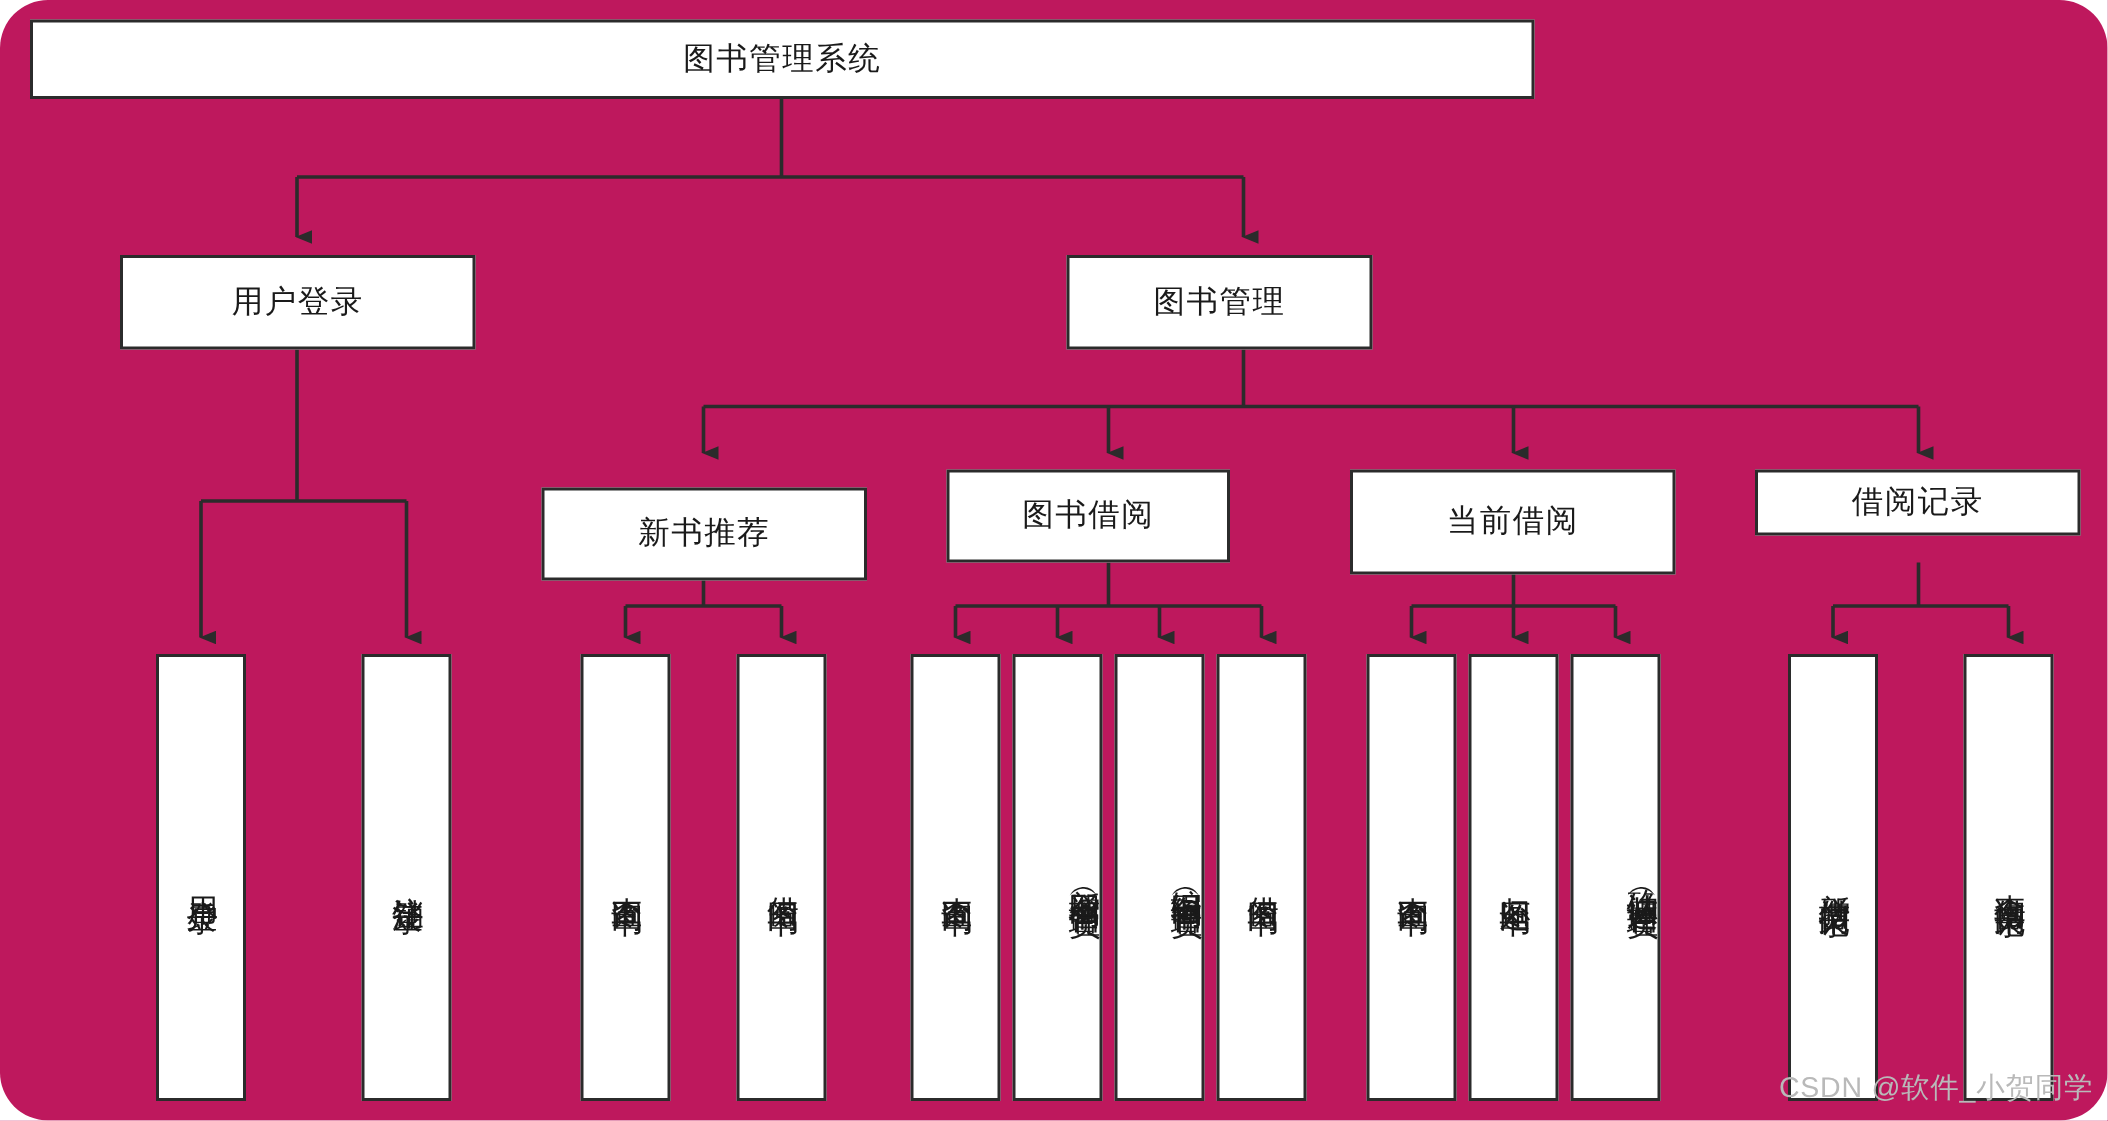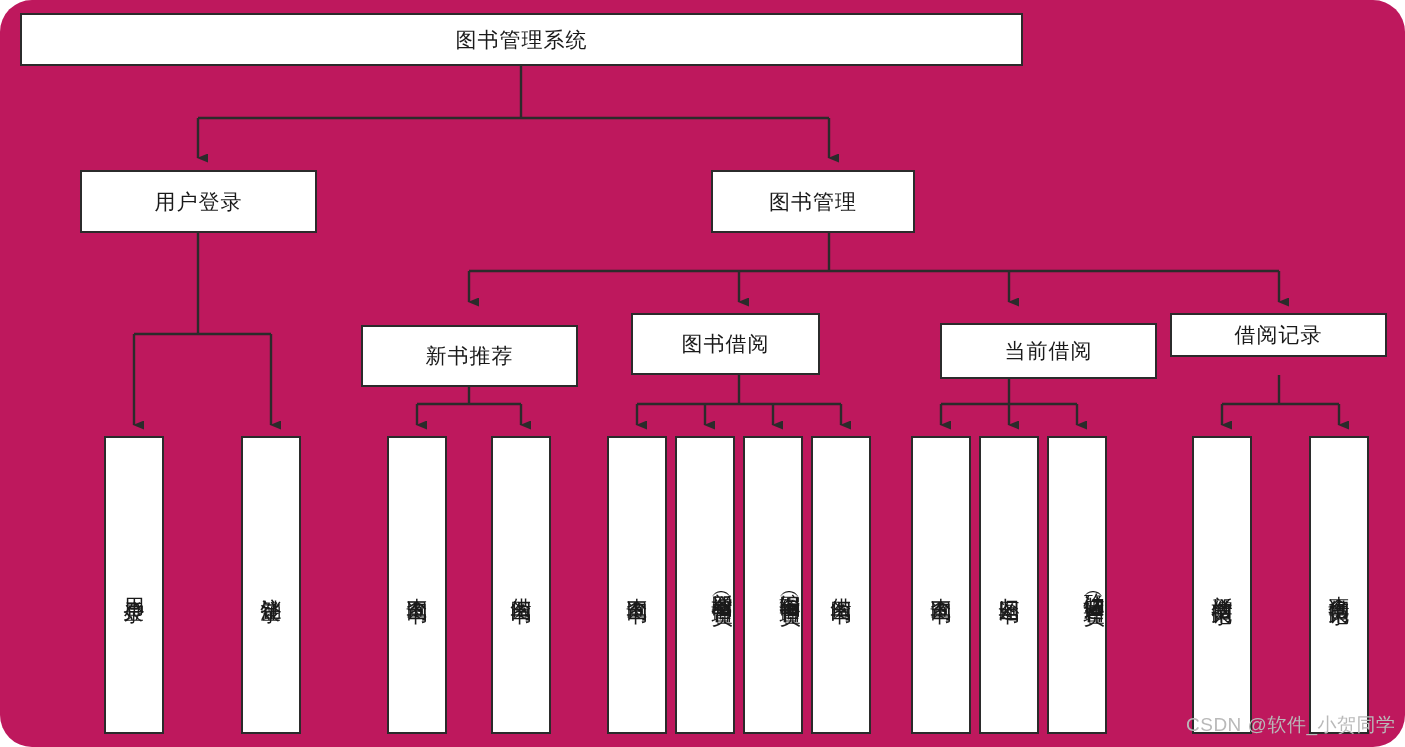--- a/index.html
+++ b/index.html
@@ -128,21 +128,21 @@
   <div class="node h" style="left:20px; top:13px; width:1003px; height:53px;">图书管理系统</div>
 
   <div class="node h" style="left:80px; top:170px; width:237px; height:63px;">用户登录</div>
 
   <div class="node h" style="left:711px; top:170px; width:204px; height:63px;">图书管理</div>
 
   <div class="node h" style="left:361px; top:313px; width:217px; height:62px;margin-top:12px;">新书推荐</div>
 
   <div class="node h" style="left:631px; top:313px; width:189px; height:62px;">图书借阅</div>
 
-  <div class="node h" style="left:900px; top:323px; width:217px; height:56px;margin-left:40px;">当前借阅</div>
+  <div class="node h" style="left:900px; top:313px; width:217px; height:70px;">当前借阅</div>
 
   <div class="node h" style="left:1170px; top:313px; width:217px; height:44px;">借阅记录</div>
 
   <div class="node v mid" style="left:104px; top:436px; width:60px; height:298px;">用户登录</div>
 
   <div class="node v mid" style="left:241px; top:436px; width:60px; height:298px;">注销登录</div>
 
   <div class="node v mid" style="left:387px; top:436px; width:60px; height:298px;">查询图书</div>
 
   <div class="node v mid" style="left:491px; top:436px; width:60px; height:298px;">借阅图书</div>

